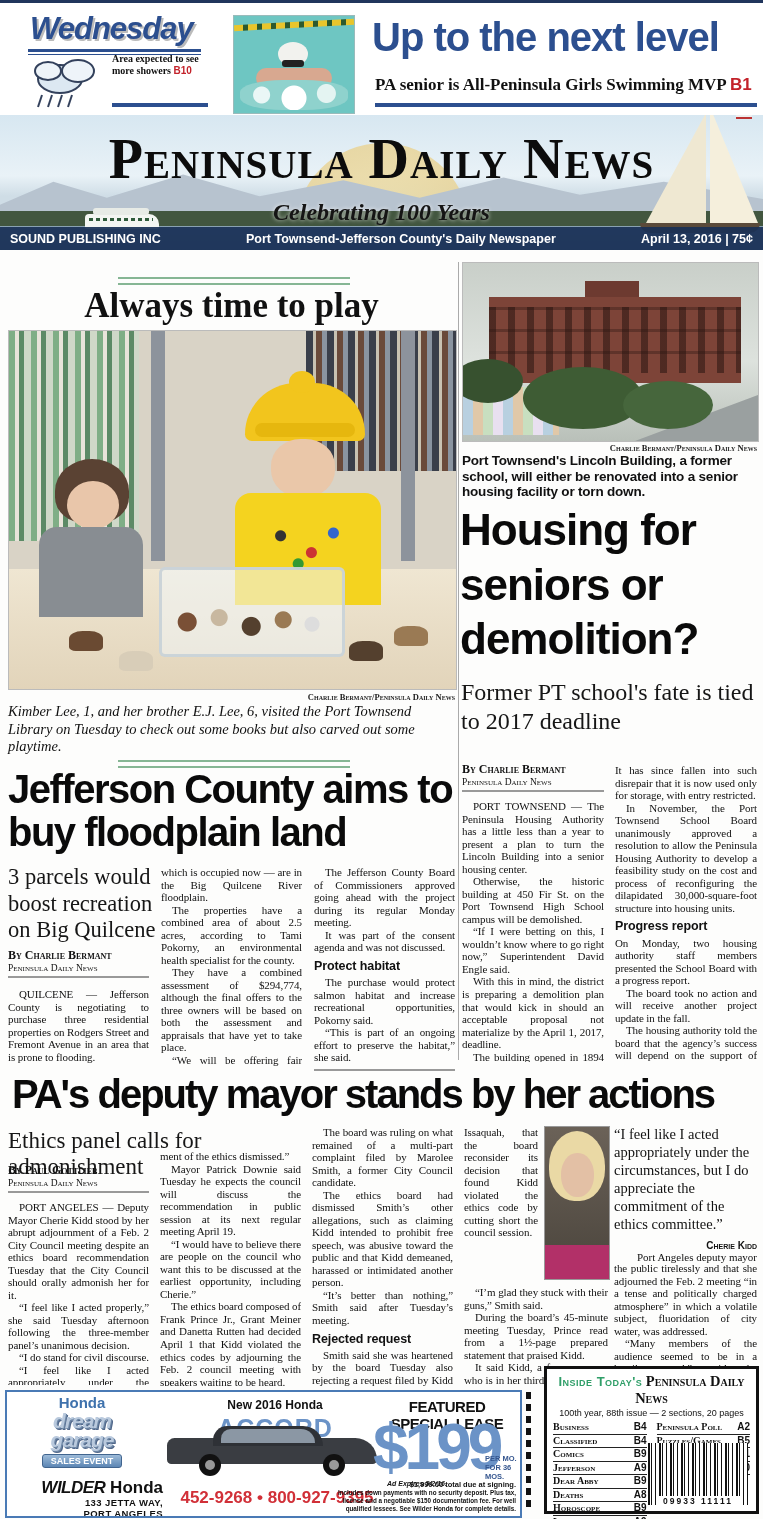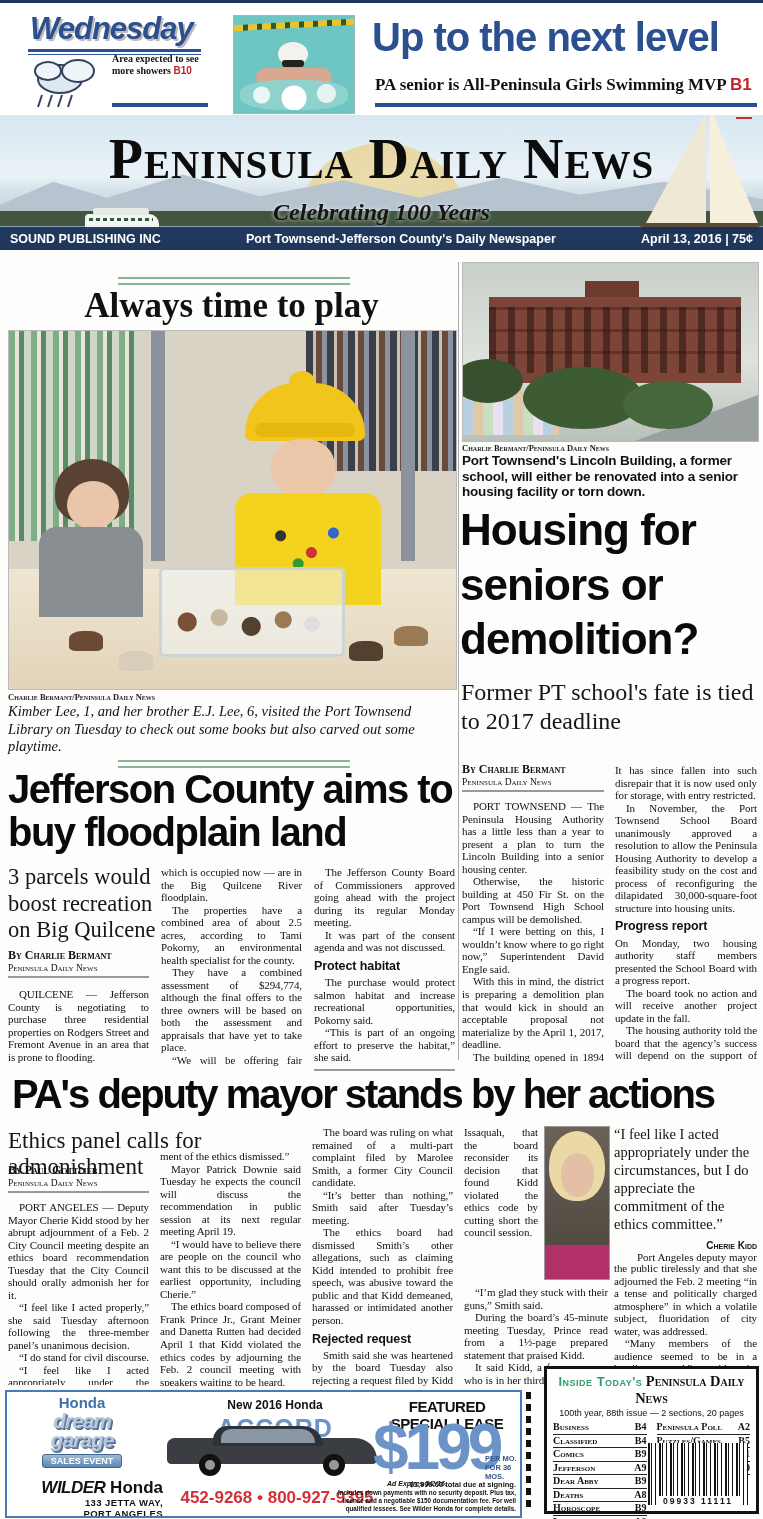--- a/index.html
+++ b/index.html
@@ -56,21 +56,21 @@
   .mast-title{position:absolute;left:0;top:12px;width:763px;text-align:center;font-family:"Liberation Serif",serif;
       font-weight:bold;font-variant:small-caps;font-size:56px;letter-spacing:1px;color:#0c0c0c;}
   .mast-tag{position:absolute;left:0;top:84px;width:763px;text-align:center;font-style:italic;font-weight:bold;
       font-size:24px;color:#151515;text-shadow:0 0 4px rgba(255,255,255,.8);}
   .mast-bar{position:absolute;left:0;bottom:0;width:763px;height:23px;background:rgba(25,48,86,.92);
       display:flex;align-items:center;justify-content:space-between;padding:0 10px;box-sizing:border-box;
       font-family:"Liberation Sans",sans-serif;font-weight:bold;font-size:12.5px;color:#fff;}
 
   
   .grule{height:2px;border-top:2px solid #86b694;border-bottom:2px solid #86b694;padding-top:2px;background:transparent;}
-  .credit{font-variant:small-caps;font-weight:bold;font-size:8.5px;color:#222;}
+  .credit{font-variant:small-caps;font-weight:bold;font-size:8.5px;text-align:right;color:#222;}
   .byline{border-bottom:2px solid #999;padding-bottom:3px;margin-bottom:4px;}
   .byline .b1{font-variant:small-caps;font-weight:bold;font-size:12px;}
   .byline .b2{font-variant:small-caps;font-size:9.5px;}
   .col{font-size:11px;line-height:1.14;text-align:justify;letter-spacing:-.1px;}
   .col p{margin:0;text-indent:11px;}
   .col.cont p:first-child{text-indent:0;}
   .subhead-sm{font-family:"Liberation Sans",sans-serif;font-weight:bold;font-size:12.5px;margin:5px 0 3px;text-indent:0 !important;}
   .turnline{border-top:2px solid #999;margin-top:5px;padding-top:2px;text-align:right;
       font-variant:small-caps;font-size:10.5px;}
   .headline-sans{font-family:"Liberation Sans",sans-serif;font-weight:bold;color:#0a0a0a;letter-spacing:-1.5px;}
@@ -200,21 +200,21 @@
   .idx{position:absolute;left:544px;top:1366px;width:215px;height:148px;border:3px solid #111;background:#fff;
       box-sizing:border-box;padding:4px 6px;}
   .idx-head{text-align:center;font-size:14px;}
   .idx-head .g{font-family:"Liberation Sans",sans-serif;font-variant:small-caps;font-weight:bold;color:#2f9e68;font-size:13px;letter-spacing:.5px;}
   .idx-head .t{font-variant:small-caps;font-weight:bold;font-size:14.5px;}
   .idx-issue{text-align:center;font-family:"Liberation Sans",sans-serif;font-size:9px;margin:1px 0 3px;}
   .idx-cols{display:flex;gap:10px;}
   .idx-col{flex:1;}
   .idx-row{display:flex;justify-content:space-between;border-bottom:1px solid #222;font-size:10px;line-height:1.25;}
   .idx-row .idx-label{font-variant:small-caps;font-weight:bold;}
-  .idx-row .idx-page{font-family:Liberation Serif, serif;font-weight:bold;}
+  .idx-row .idx-page{font-family:Liberation Sans, sans-serif;font-weight:bold;}
   .barcode{position:absolute;right:8px;bottom:6px;width:100px;height:62px;background:
       repeating-linear-gradient(90deg,#111 0 2px,#fff 2px 3px,#111 3px 4px,#fff 4px 7px,#111 7px 8px,#fff 8px 11px);}
   .barcode .num{position:absolute;left:8px;bottom:-1px;right:8px;background:#fff;text-align:center;
       font-family:"Liberation Sans",sans-serif;font-size:8.5px;font-weight:bold;letter-spacing:2px;}
 </style>
 </head>
 <body>
 
 <div id="page">
 
@@ -379,22 +379,22 @@
     </div>
   <div class="et-col2 col cont">
       <p>ment of the ethics dismissed.”</p>
       <p>Mayor Patrick Downie said Tuesday he expects the council will discuss the recommendation in public session at its next regular meeting April 19.</p>
       <p>“I would have to believe there are people on the council who want this to be discussed at the earliest opportunity, including Cherie.”</p>
       <p>The ethics board composed of Frank Prince Jr., Grant Meiner and Danetta Rutten had decided April 1 that Kidd violated the ethics codes by adjourning the Feb. 2 council meeting with speakers waiting to be heard.</p>
     </div>
   <div class="et-col3 col">
     <div>
         <p>The board was ruling on what remained of a multi-part complaint filed by Marolee Smith, a former City Council candidate.</p>
+        <p>The ethics board had dismissed Smith’s other allegations, such as claiming Kidd intended to prohibit free speech, was abusive toward the public and that Kidd demeaned, harassed or intimidated another person.</p>
         <p>“It’s better than nothing,” Smith said after Tuesday’s meeting.</p>
-        <p>The ethics board had dismissed Smith’s other allegations, such as claiming Kidd intended to prohibit free speech, was abusive toward the public and that Kidd demeaned, harassed or intimidated another person.</p>
       </div>
     <div class="subhead-sm">Rejected request</div>
     <div>
         <p>Smith said she was heartened by the board Tuesday also rejecting a request filed by Kidd and Kidd’s taxpayer-funded attorney, Michael Kenyon of</p>
       </div>
   </div>
   <div class="et-col4a col cont">
       <p>Issaquah, that the board reconsider its decision that found Kidd violated the ethics code by cutting short the council session.</p>
     </div>
   <div class="kidd">

